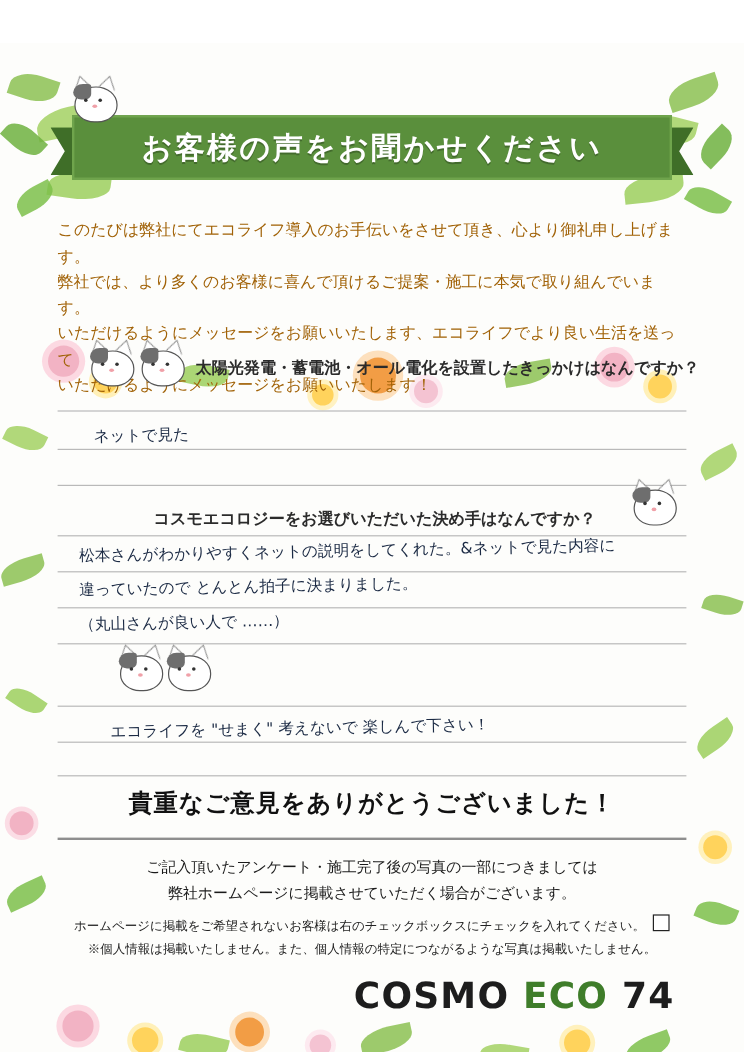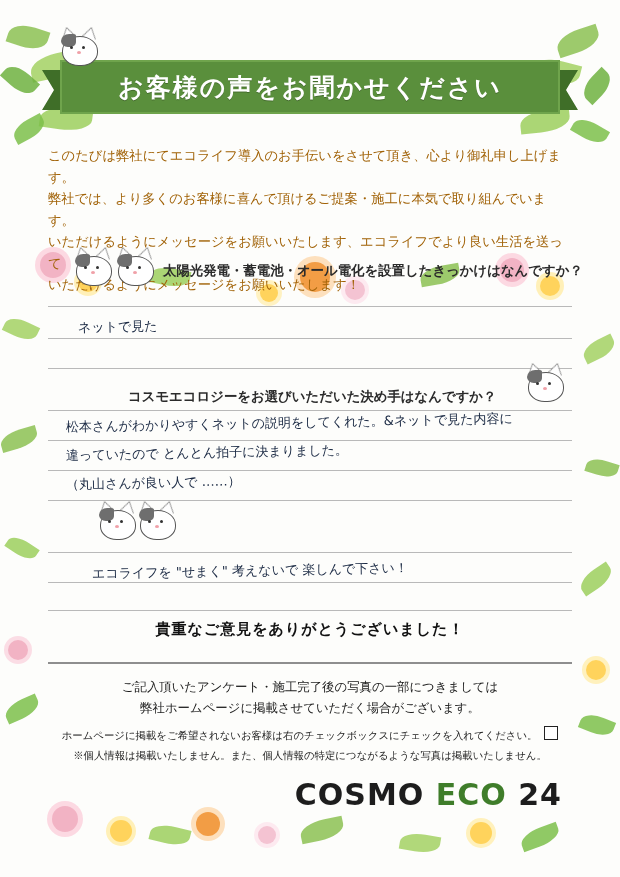--- a/index.html
+++ b/index.html
@@ -14,20 +14,21 @@
     color: #111;
     position: relative;
     overflow: hidden;
   }
 
   
   .page {
     position: absolute;
     inset: 0;
     background: #fdfdfb;
+    margin-top: 36px;
   }
   .deco {
     position: absolute;
     pointer-events: none;
   }
   .leaf {
     position: absolute;
     border-radius: 60% 0 60% 0;
     opacity: .85;
   }
@@ -173,21 +174,21 @@
     transform: rotate(-1.1deg);
   }
 
   
   .thanks {
     position: absolute;
     top: 620px;
     left: 0;
     width: 620px;
     text-align: center;
-    font-size: 15px;
+    font-size: 20px;
     font-weight: bold;
     letter-spacing: 1px;
     color: #111;
   }
 
   
   .note {
     position: absolute;
     width: 620px;
     text-align: center;
@@ -401,17 +402,17 @@
   <div class="note small" style="top:726px;">
     <span>ホームページに掲載をご希望されないお客様は右のチェックボックスにチェックを入れてください。</span>
     <span class="checkbox"></span>
   </div>
   <div class="note small" style="top:748px;">※個人情報は掲載いたしません。また、個人情報の特定につながるような写真は掲載いたしません。</div>
 
   <div class="logo-wrap">
     <div class="logo-main">
       <span>COSMO</span>
       <span class="eco">ECO</span>
-      <span class="num">24</span>
+      <span class="num">74</span>
     </div>
   </div>
 
 </div>
 
 </body></html>

